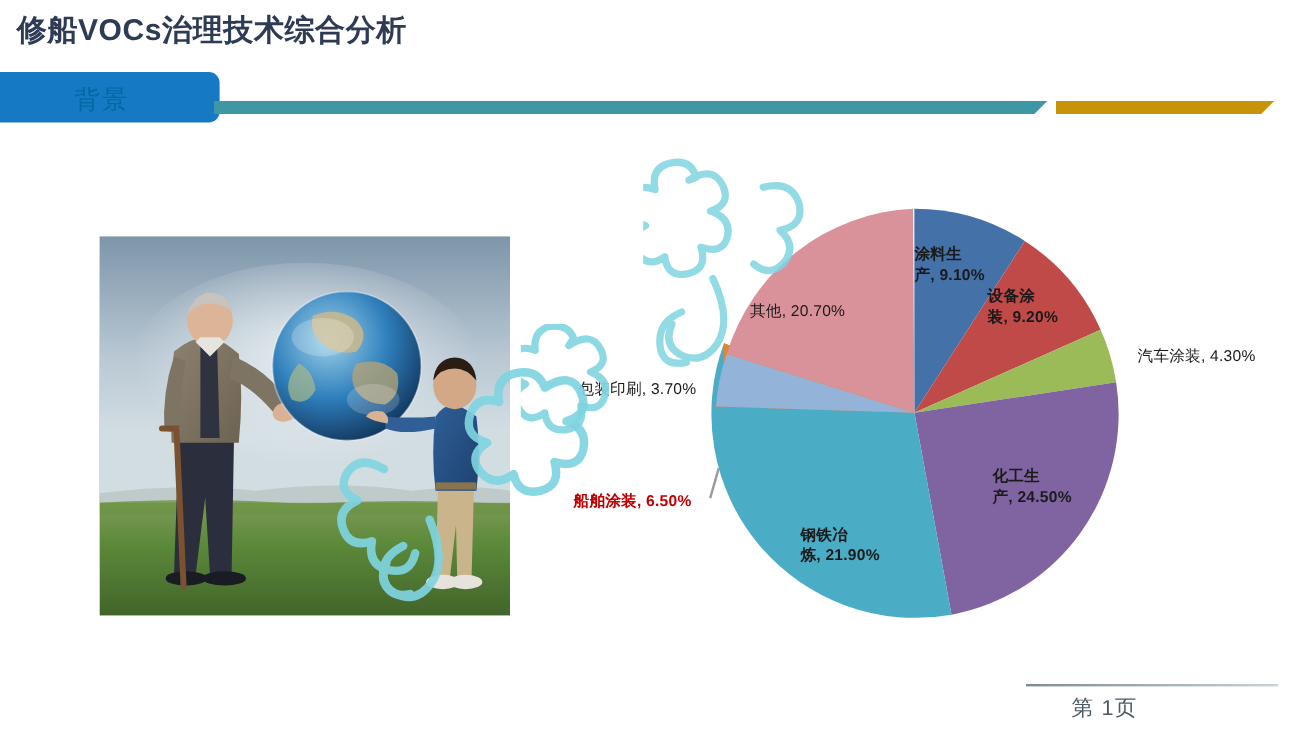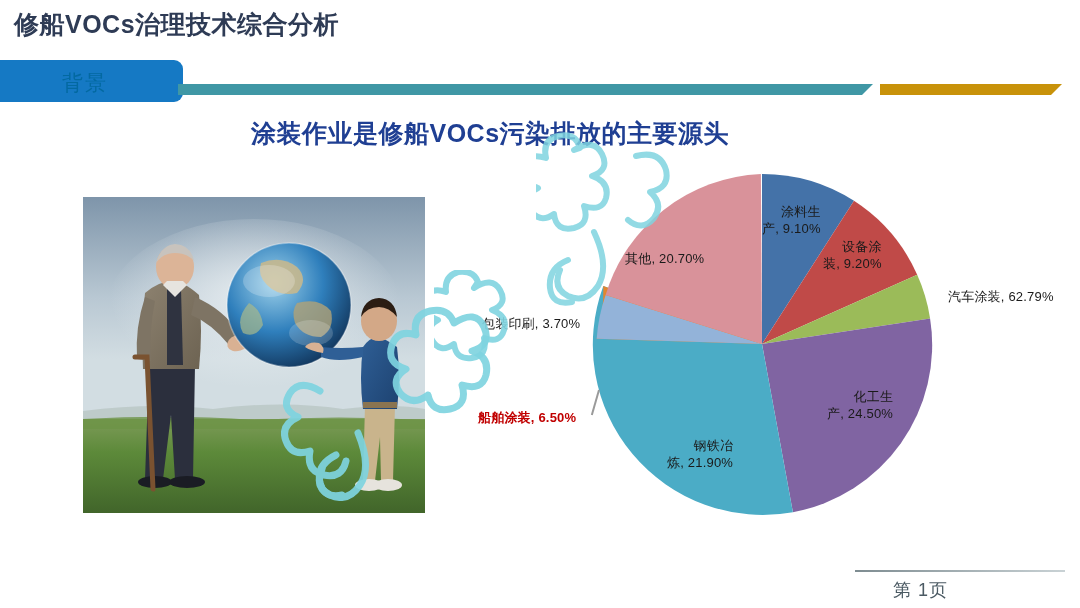--- a/index.html
+++ b/index.html
@@ -112,21 +112,21 @@
 
   .pie-label {
     position: absolute;
     font-size: 13px;
     color: #1a1a1a;
     line-height: 17px;
     white-space: nowrap;
     letter-spacing: 0.2px;
     text-align: right;
   }
-  .pie-label.center { text-align: right; }
+  .pie-label.center { text-align: left; font-weight: bold; }
   .pie-label.red {
     color: #c00000;
     font-weight: bold;
   }
   .leader {
     position: absolute;
     background: #9a9a9a;
   }
 
   .chart-caption {
@@ -172,21 +172,20 @@
 <div id="slide">
 
   <div class="slide-title">修船VOCs治理技术综合分析</div>
 
   <div class="section-tab"></div>
   <div class="section-tab-label">背景</div>
 
   <div class="teal-bar"></div>
   <div class="gold-bar"></div>
 
-  <div class="subtitle">涂装作业是修船VOCs污染排放的主要源头</div>
 
   <div class="photo">
     <svg width="342" height="316" viewBox="0 0 342 316" xmlns="http://www.w3.org/2000/svg">
       <defs>
         <linearGradient id="skyG" x1="0" y1="0" x2="0" y2="1">
           <stop offset="0%" stop-color="#7e95aa"></stop>
           <stop offset="45%" stop-color="#b9c8d3"></stop>
           <stop offset="72%" stop-color="#d2dde2"></stop>
         </linearGradient>
         <radialGradient id="glowG" cx="50%" cy="40%" r="48%">
@@ -294,21 +293,21 @@
       <div>涂料生</div>
       <div>产, 9.10%</div>
     </div>
 
     <div class="pie-label center" style="left:383px; top:88px;">
       <div>设备涂</div>
       <div>装, 9.20%</div>
     </div>
 
     <div class="pie-label" style="left:508px; top:138px;">
-      <div>汽车涂装, 62.79%</div>
+      <div>汽车涂装, 4.30%</div>
     </div>
 
     <div class="pie-label center" style="left:387px; top:238px;">
       <div>化工生</div>
       <div>产, 24.50%</div>
     </div>
 
     <div class="pie-label center" style="left:227px; top:287px;">
       <div>钢铁冶</div>
       <div>炼, 21.90%</div>

